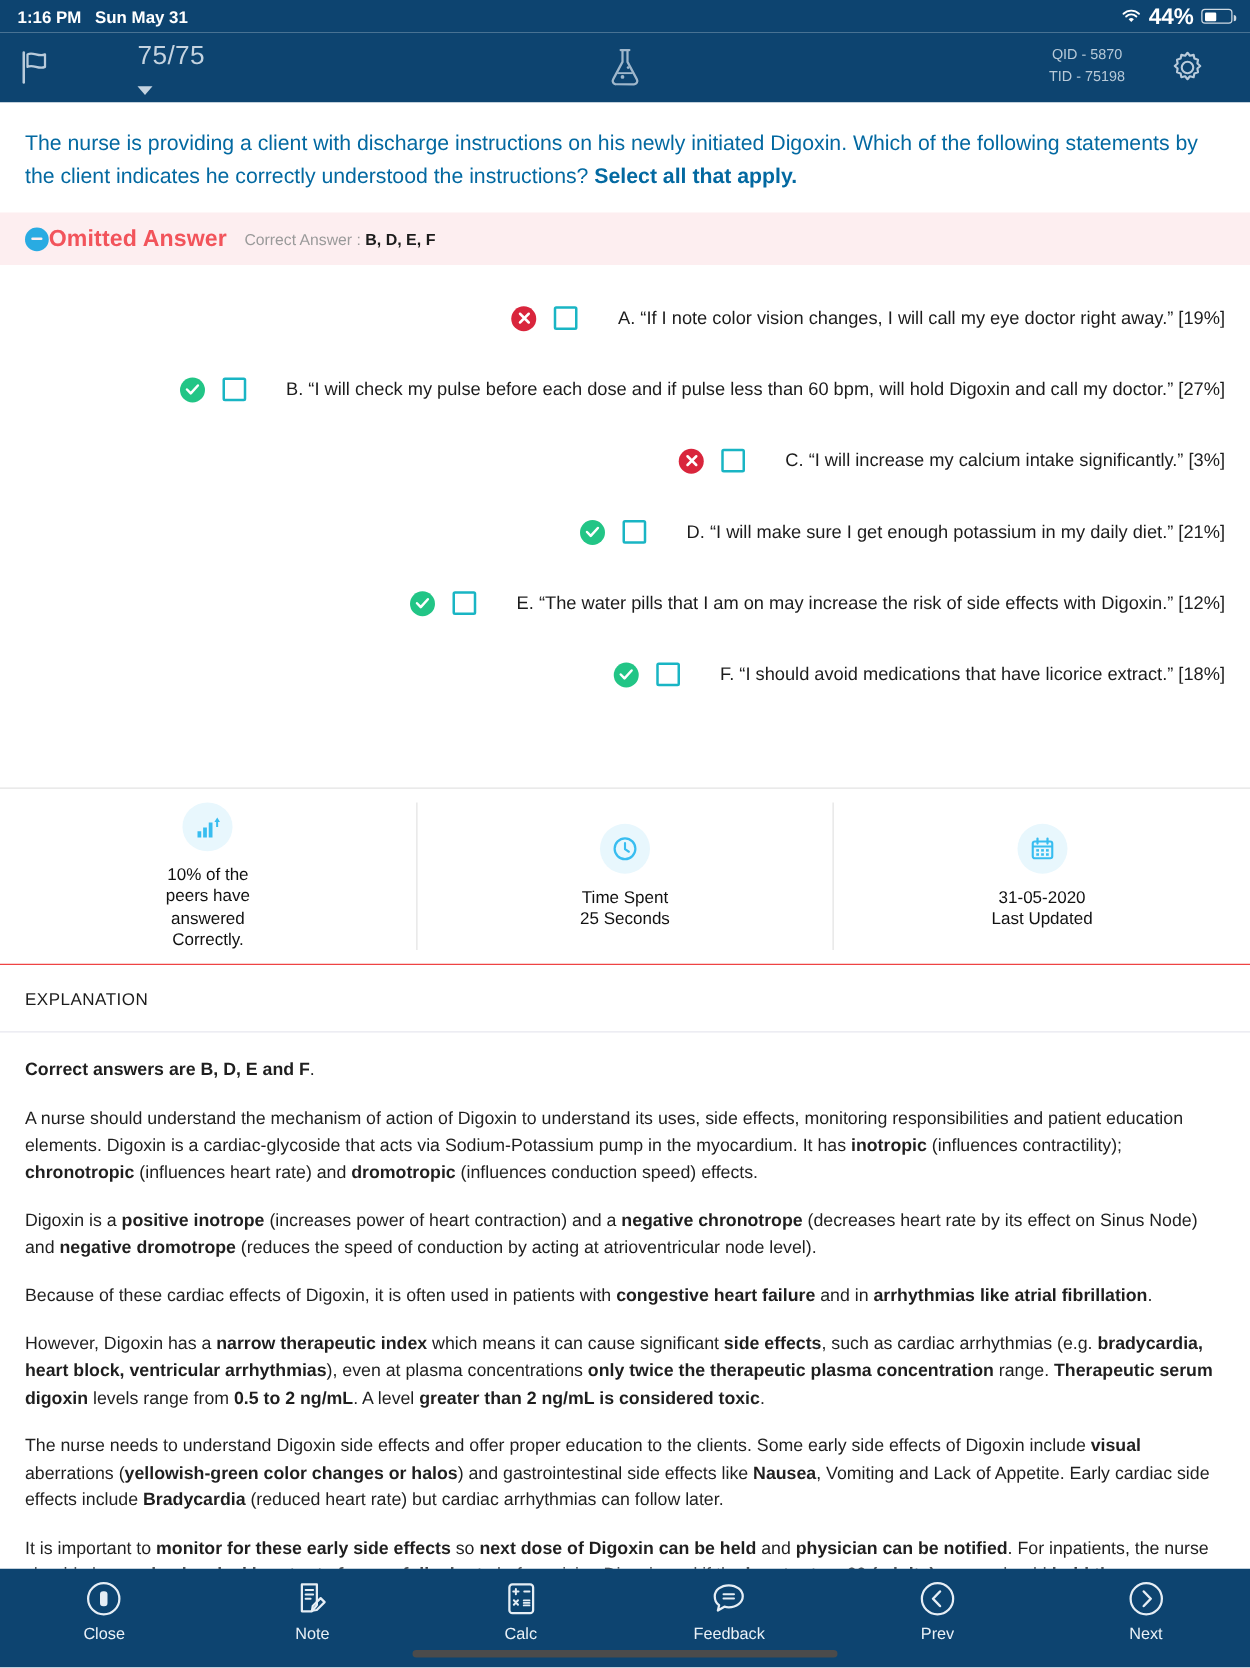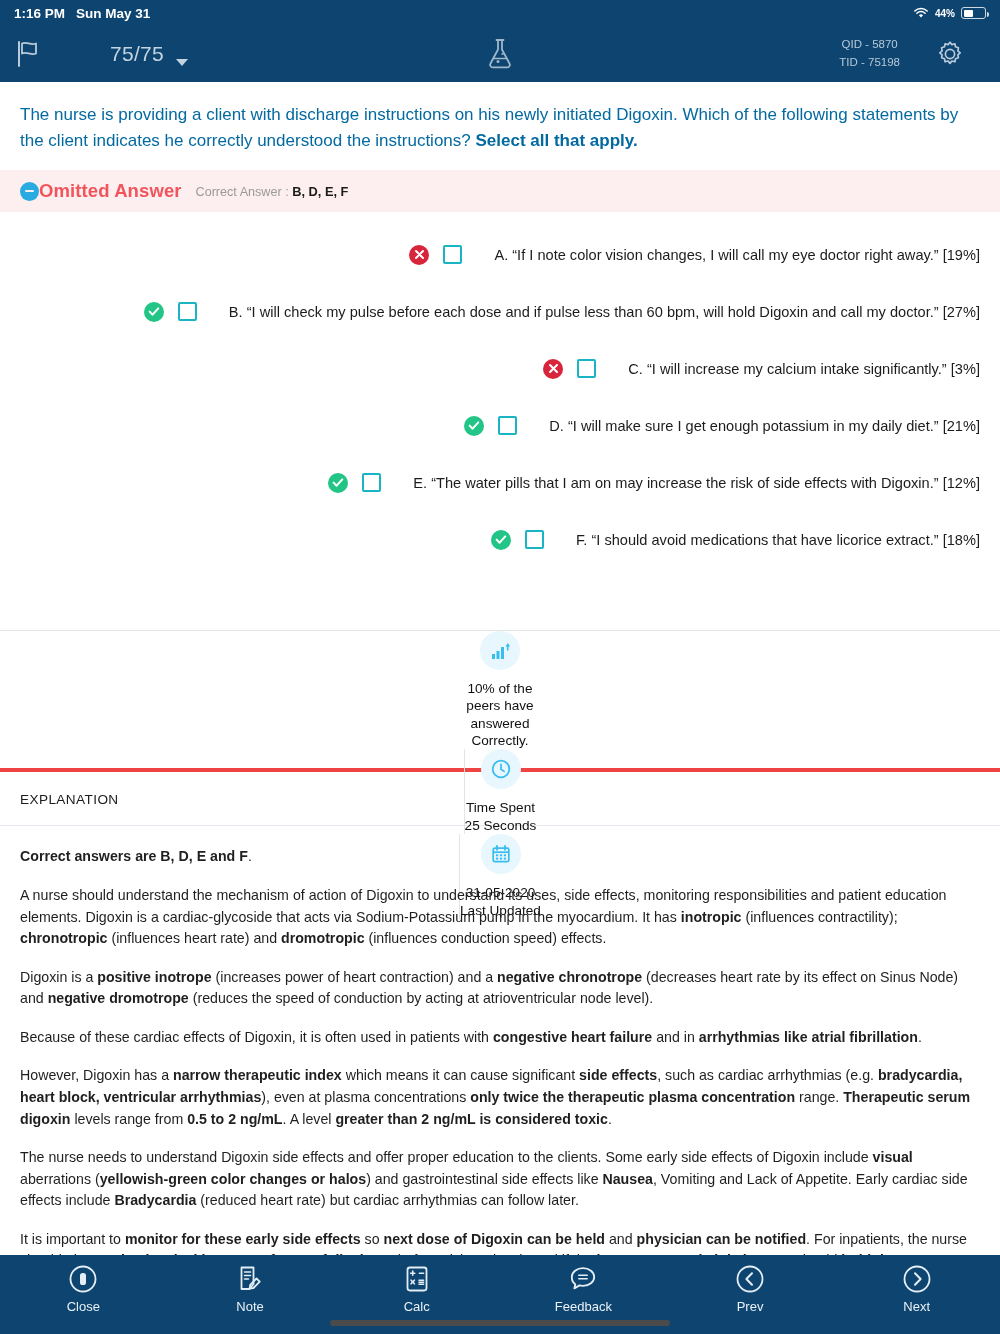--- a/index.html
+++ b/index.html
@@ -11,34 +11,34 @@
   }
   .app { position: relative; width: 1000px; height: 1334px; display: flex; flex-direction: column; }
 
   
   .statusbar {
     height: 26px; background: #0d4470; color: #ffffff;
     display: flex; align-items: center; padding: 0 14px;
     font-size: 13.5px; font-weight: 600; flex: 0 0 26px;
   }
   .sb-left { display: flex; align-items: center; gap: 11px; }
-  .sb-right { margin-left: auto; display: flex; align-items: center; gap: 6px; font-size: 10px; }
+  .sb-right { margin-left: auto; display: flex; align-items: center; gap: 6px; font-size: 18px; }
   .wifi-ic { display: inline-block; width: 16px; height: 12px; position: relative; }
   .wifi-ic svg { display: block; }
   .batt { width: 25px; height: 12px; border: 1.5px solid #cfd9e2; border-radius: 3px; position: relative; display:inline-block; }
   .batt::after { content:""; position:absolute; right:-4px; top:3.5px; width:2.5px; height:5px; background:#cfd9e2; border-radius:0 2px 2px 0; }
   .batt i { position:absolute; left:1.5px; top:1.5px; bottom:1.5px; width:42%; background:#ffffff; border-radius:1px; display:block; }
 
   
   .topnav {
     height: 56px; background: #0d4470; flex: 0 0 56px;
     display: flex; align-items: center; position: relative; color: #b9cbdb;
   }
   .tn-flag { width: 110px; display:flex; align-items:center; padding-left: 16px; }
-  .tn-count { display:flex; align-items:flex-end; gap:12px; }
+  .tn-count { display:flex; align-items:flex-start; gap:12px;flex-direction:column; }
   .tn-count .num { font-size: 21px; color: #c4d3e0; letter-spacing: .3px; }
   .caret { width: 0; height: 0; border-left: 6px solid transparent; border-right: 6px solid transparent; border-top: 7px solid #c4d3e0; }
   .tn-flask { position:absolute; left:0; right:0; display:flex; justify-content:center; pointer-events:none; }
   .tn-flask > * { pointer-events: auto; }
   .tn-ids { margin-left:auto; text-align:center; font-size: 11.5px; line-height: 1.55; color:#b7c9d8; }
   .tn-gear { width: 100px; display:flex; justify-content:center; align-items:center; }
 
   
   .scroller { flex: 1 1 auto; overflow: hidden; background:#fff; position: relative; }
   .qtext {
@@ -69,22 +69,22 @@
   .mark-c.right { background: #22c586; }
   .mark-c svg { display:block; }
   .cbox {
     width: 19px; height: 19px; border: 2.4px solid #19b5c4; border-radius: 2px;
     flex: 0 0 19px; background: #fff;
   }
   .opt-text { margin-left: 32px; font-size: 14.6px; color: #1c1c1c; line-height:1.4; }
 
   
   .stats {
-    border-top: 1px solid #e4e4e4; border-bottom: 4px solid #ef4444;
-    height: 142px; display: flex; align-items: center; background:#fff;flex-direction:column;
+    border-top: 1px solid #e4e4e4; border-bottom: 1px solid #ef4444;
+    height: 142px; display: flex; align-items: center; background:#fff;
   }
   .stat { flex: 1 1 0; display:flex; flex-direction:column; align-items:center; justify-content:center; height: 118px; }
   .stat + .stat { border-left: 1px solid #e4e4e4; }
   .stat-ic {
     width: 40px; height: 40px; border-radius: 50%; background: #e8f7fd;
     display:flex; align-items:center; justify-content:center; margin-bottom: 10px;
   }
   .stat-lbl { font-size: 13.6px; color: #111; text-align:center; line-height: 1.28; }
 
   

